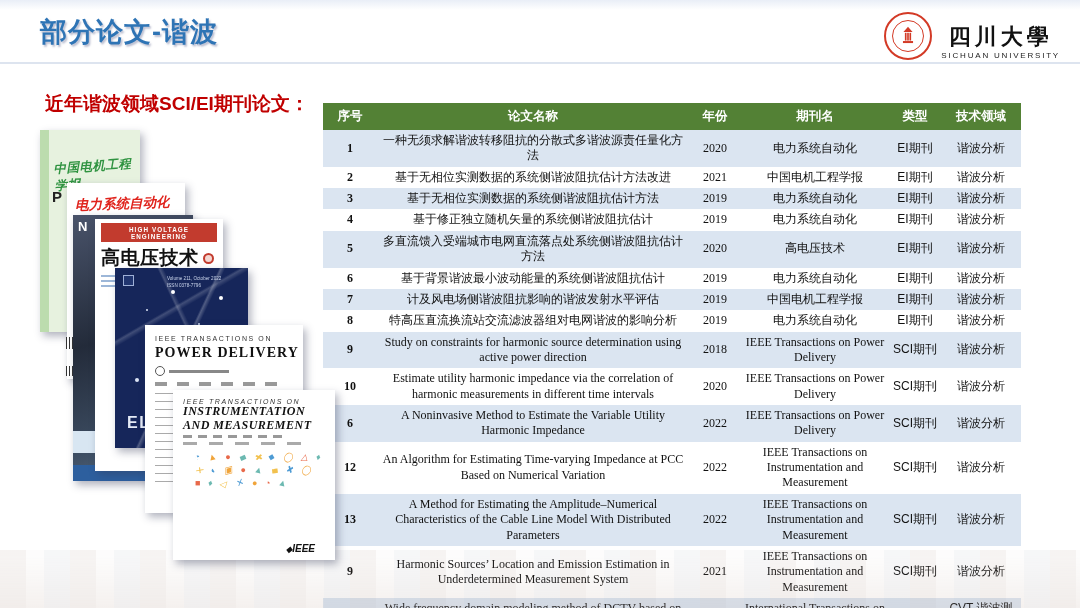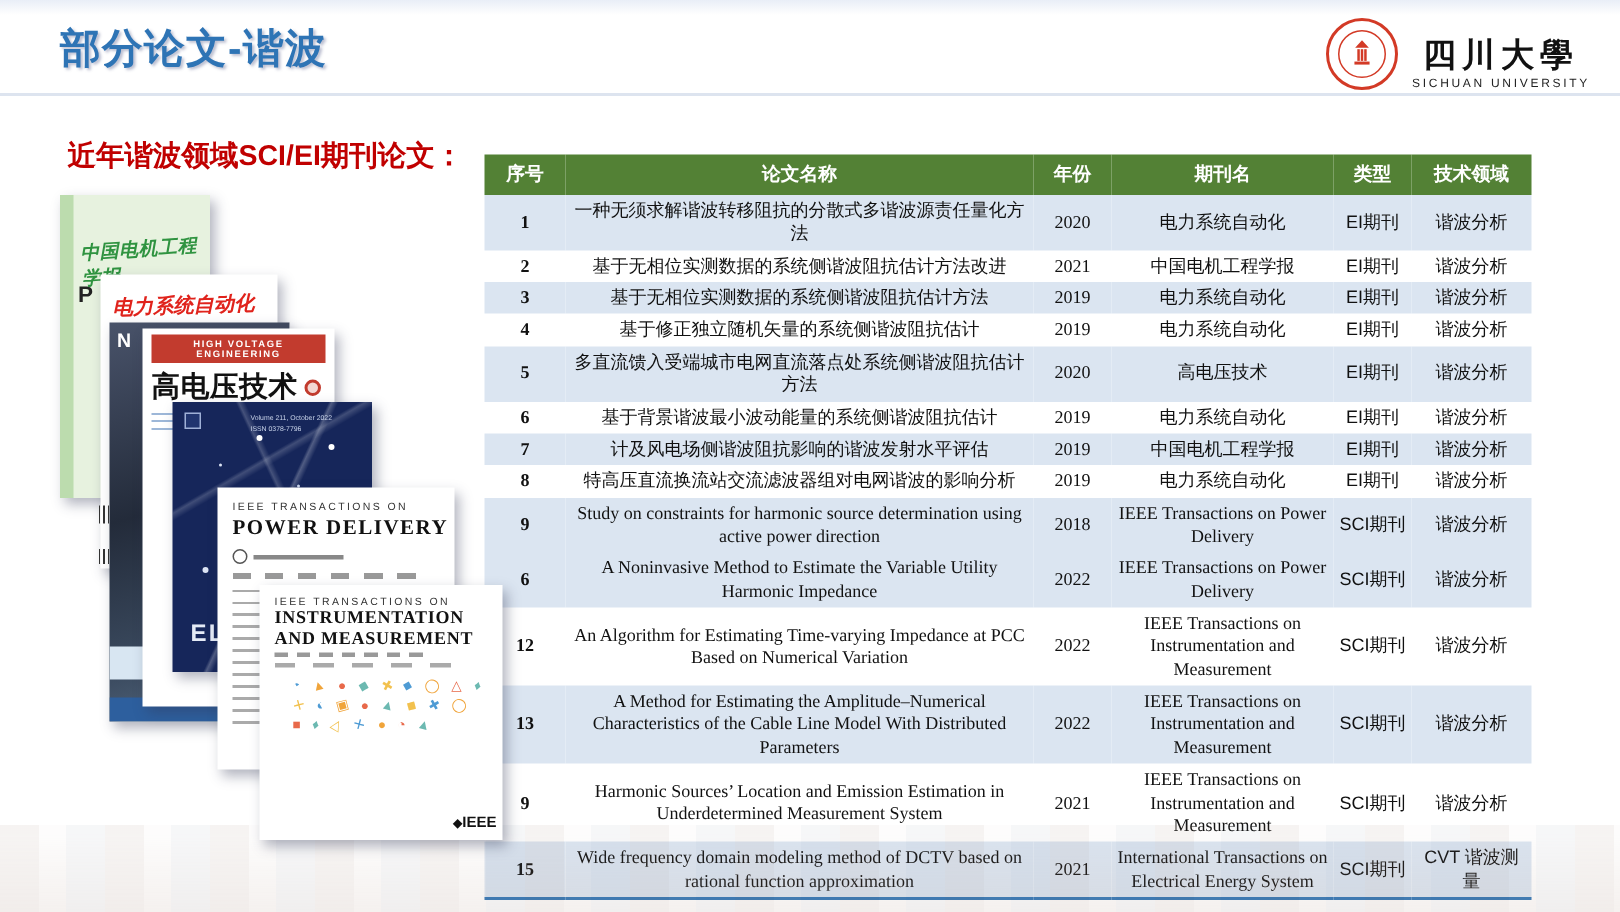--- a/index.html
+++ b/index.html
@@ -78,31 +78,31 @@
   .pd-line1 { font-size:7px; letter-spacing:1.6px; color:#333; }
   .pd-line2 { font-family:"Liberation Serif", serif; font-size:14px; font-weight:bold; letter-spacing:1px;
     color:#111; margin-top:3px; white-space:nowrap; }
   .pd-soc { display:flex; align-items:center; gap:4px; margin-top:5px; }
   .pd-soc .circ { width:10px; height:10px; border-radius:50%; border:1.5px solid #555; }
   .pd-soc .soc-line { width:60px; height:3px; background:#888; }
   .pd-meta { margin-top:6px; height:4px; width:95%;
     background:repeating-linear-gradient(90deg,#999 0 12px, transparent 12px 22px); }
   .pd-toc { margin-top:7px; height:92px; width:75%;
     background:repeating-linear-gradient(#aaa 0 1.5px, transparent 1.5px 8px); }
-  .cover-im { left:173px; top:390px; width:162px; height:170px; background:#ffffff; z-index:7; padding:8px 10px; }
+  .cover-im { left:173px; top:390px; width:162px; height:170px; background:#ffffff; z-index:7; padding:8px 10px;font-style:italic; }
   .im-line1 { font-size:7px; letter-spacing:1.6px; color:#333; }
   .im-line2, .im-line3 { font-family:"Liberation Serif", serif; font-size:12px; font-weight:bold;
     color:#111; letter-spacing:.5px; line-height:1.15; }
   .im-sub { margin-top:2px; height:3px; width:70%;
     background:repeating-linear-gradient(90deg,#999 0 9px, transparent 9px 15px); }
   .im-meta { margin-top:4px; height:3px; width:88%;
     background:repeating-linear-gradient(90deg,#aaa 0 14px, transparent 14px 26px); }
   .doodles { margin-top:8px; display:flex; flex-wrap:wrap; gap:4px 8px; width:128px; margin-left:12px; }
   .doodles span { font-size:9px; line-height:1; display:inline-block; }
-  .im-ieee { position:absolute; right:4px; bottom:6px; font-weight:bold; font-size:10px; color:#111; }
+  .im-ieee { position:absolute; right:20px; bottom:6px; font-weight:bold; font-size:10px; color:#111; }
   .im-ieee .dia { font-size:8px; }
   
   .papers { position:absolute; left:323px; top:103px; width:698px; border-collapse:collapse;
     table-layout:fixed; border-bottom:2.5px solid #2E74B5; }
   .papers th { background:#538135; color:#ffffff; font-size:12.5px; font-weight:bold;
     padding:5px 2px; text-align:center; }
   .papers td { font-size:12px; text-align:center; padding:3px 3px; line-height:1.28;
     color:#111; vertical-align:middle; }
   .papers tr.alt { background:#DBE5F1; }
   .papers td.c-num { font-family:"Liberation Serif", serif; font-weight:bold; }
@@ -320,20 +320,28 @@
     <td class="c-field">谐波分析</td>
   </tr>
       <tr class="alt">
     <td class="c-num">9</td>
     <td class="c-title">Study on constraints for <b>harmonic</b> source determination using active power direction</td>
     <td class="c-year">2018</td>
     <td class="c-journal">IEEE Transactions on Power Delivery</td>
     <td class="c-type">SCI期刊</td>
     <td class="c-field">谐波分析</td>
   </tr>
+      <tr>
+    <td class="c-num">10</td>
+    <td class="c-title">Estimate utility <b>harmonic</b> impedance via the correlation of harmonic measurements in different time intervals</td>
+    <td class="c-year">2020</td>
+    <td class="c-journal">IEEE Transactions on Power Delivery</td>
+    <td class="c-type">SCI期刊</td>
+    <td class="c-field">谐波分析</td>
+  </tr>
       <tr class="alt">
     <td class="c-num">6</td>
     <td class="c-title">A Noninvasive Method to Estimate the Variable Utility <b>Harmonic</b> Impedance</td>
     <td class="c-year">2022</td>
     <td class="c-journal">IEEE Transactions on Power Delivery</td>
     <td class="c-type">SCI期刊</td>
     <td class="c-field">谐波分析</td>
   </tr>
       <tr>
     <td class="c-num">12</td>

